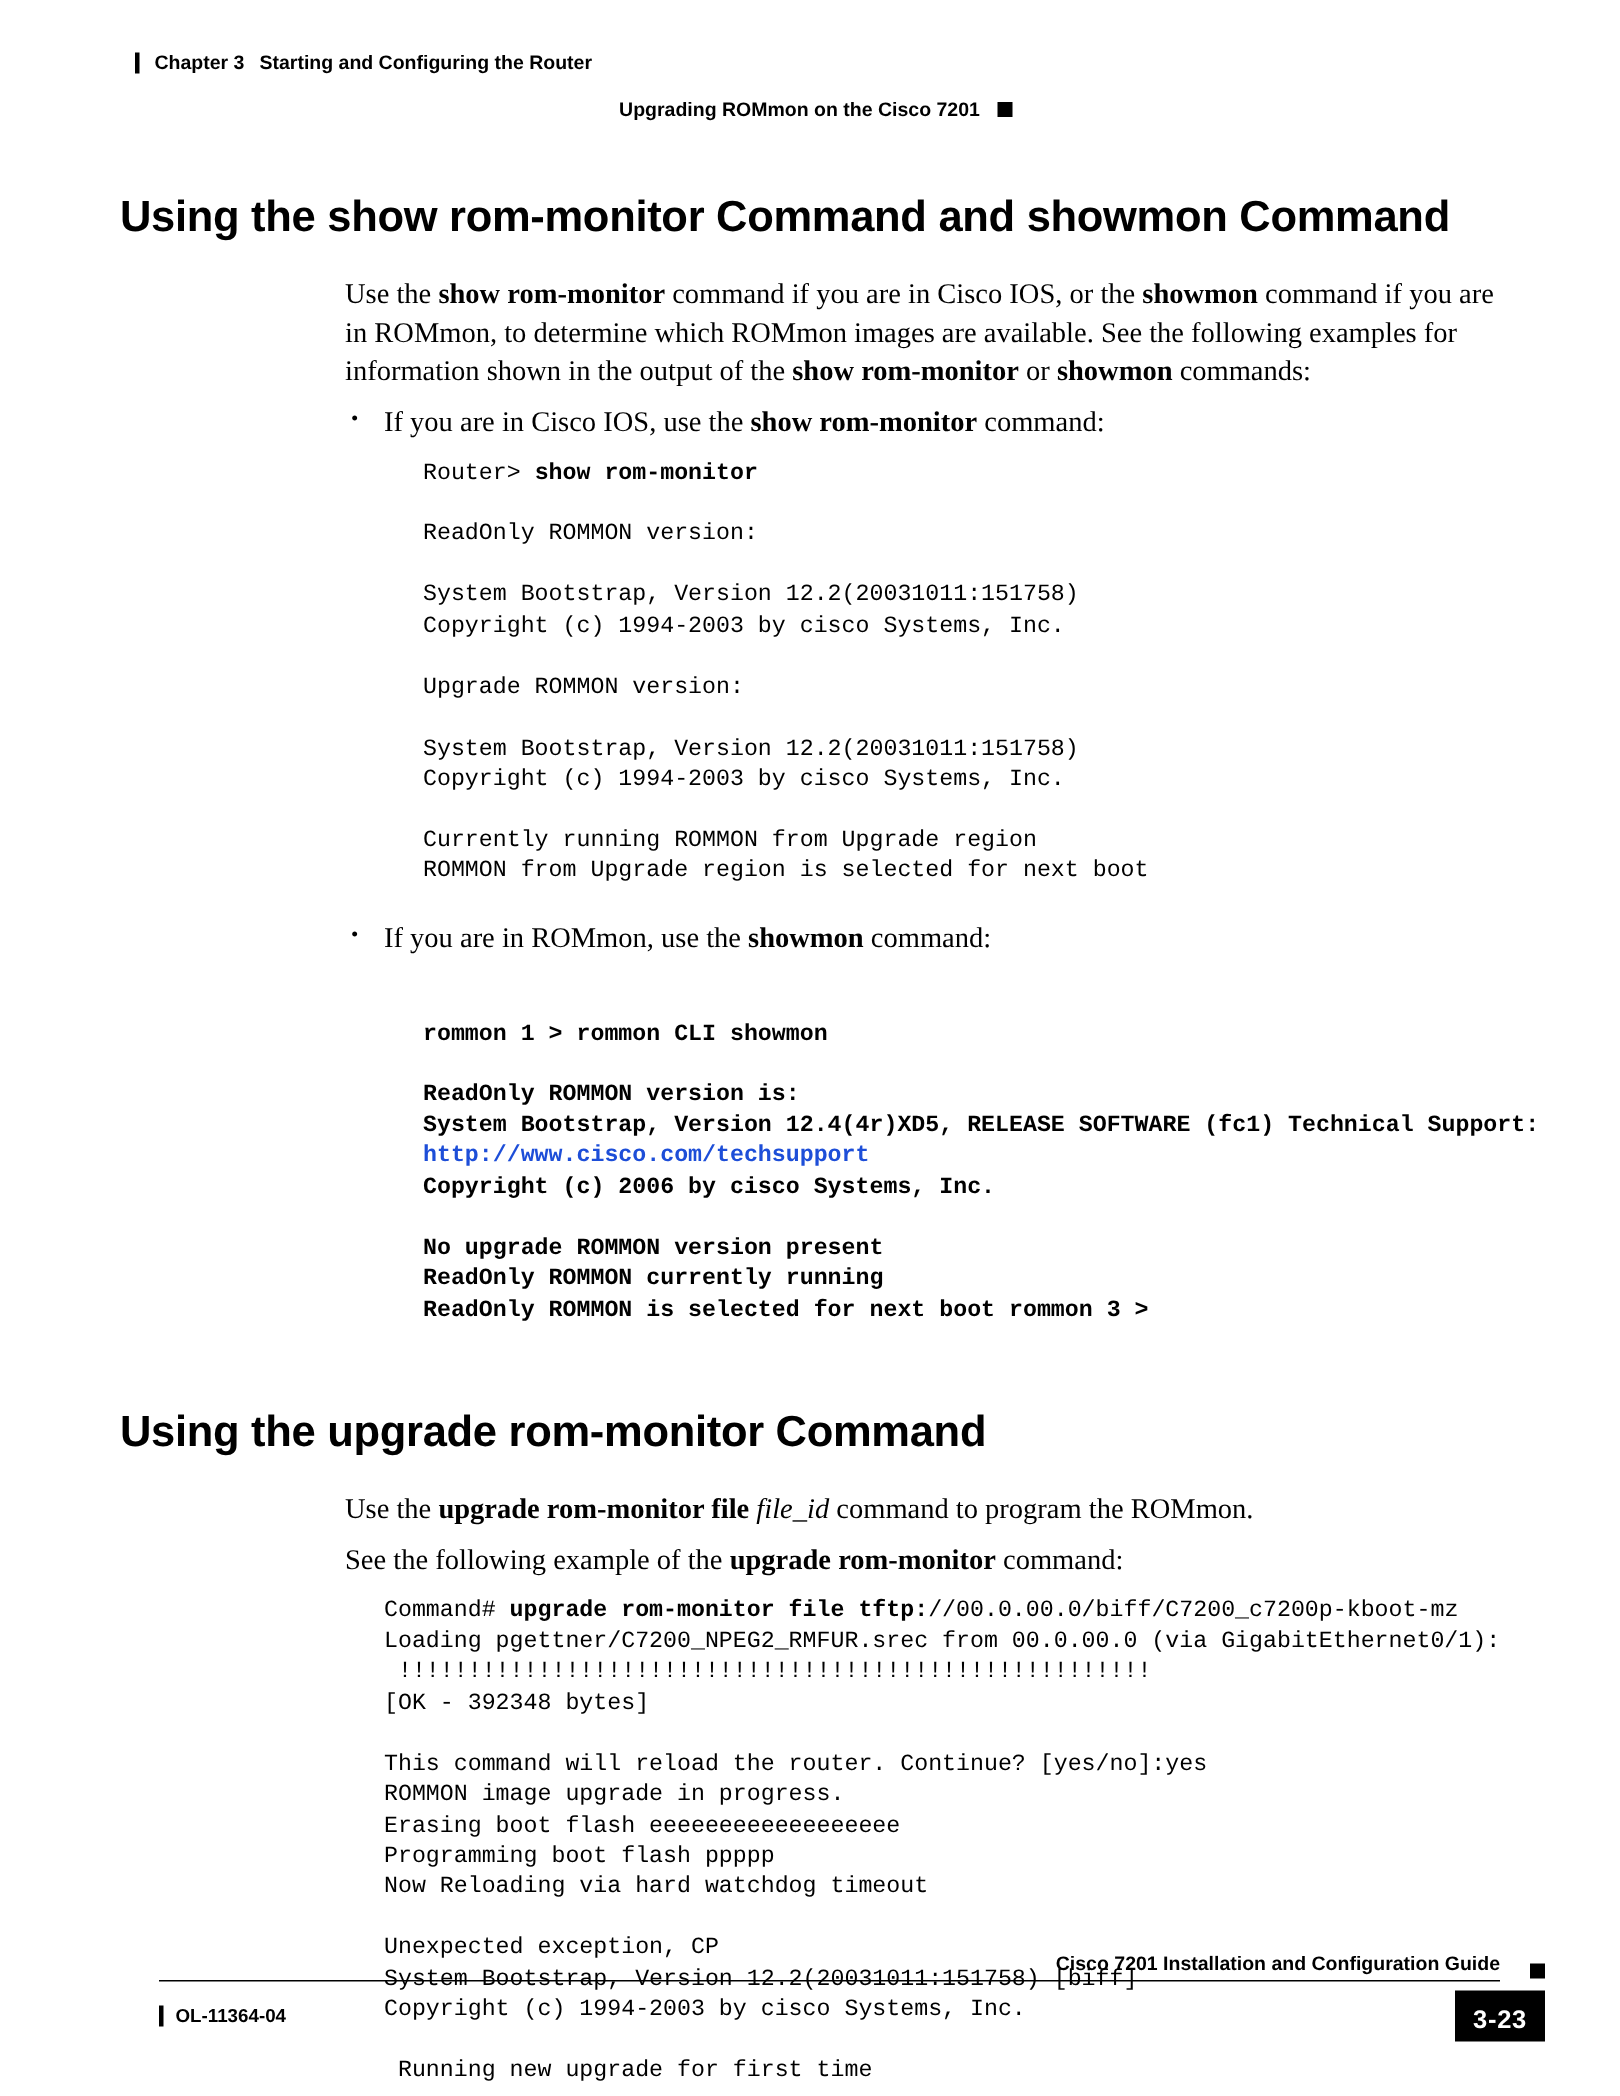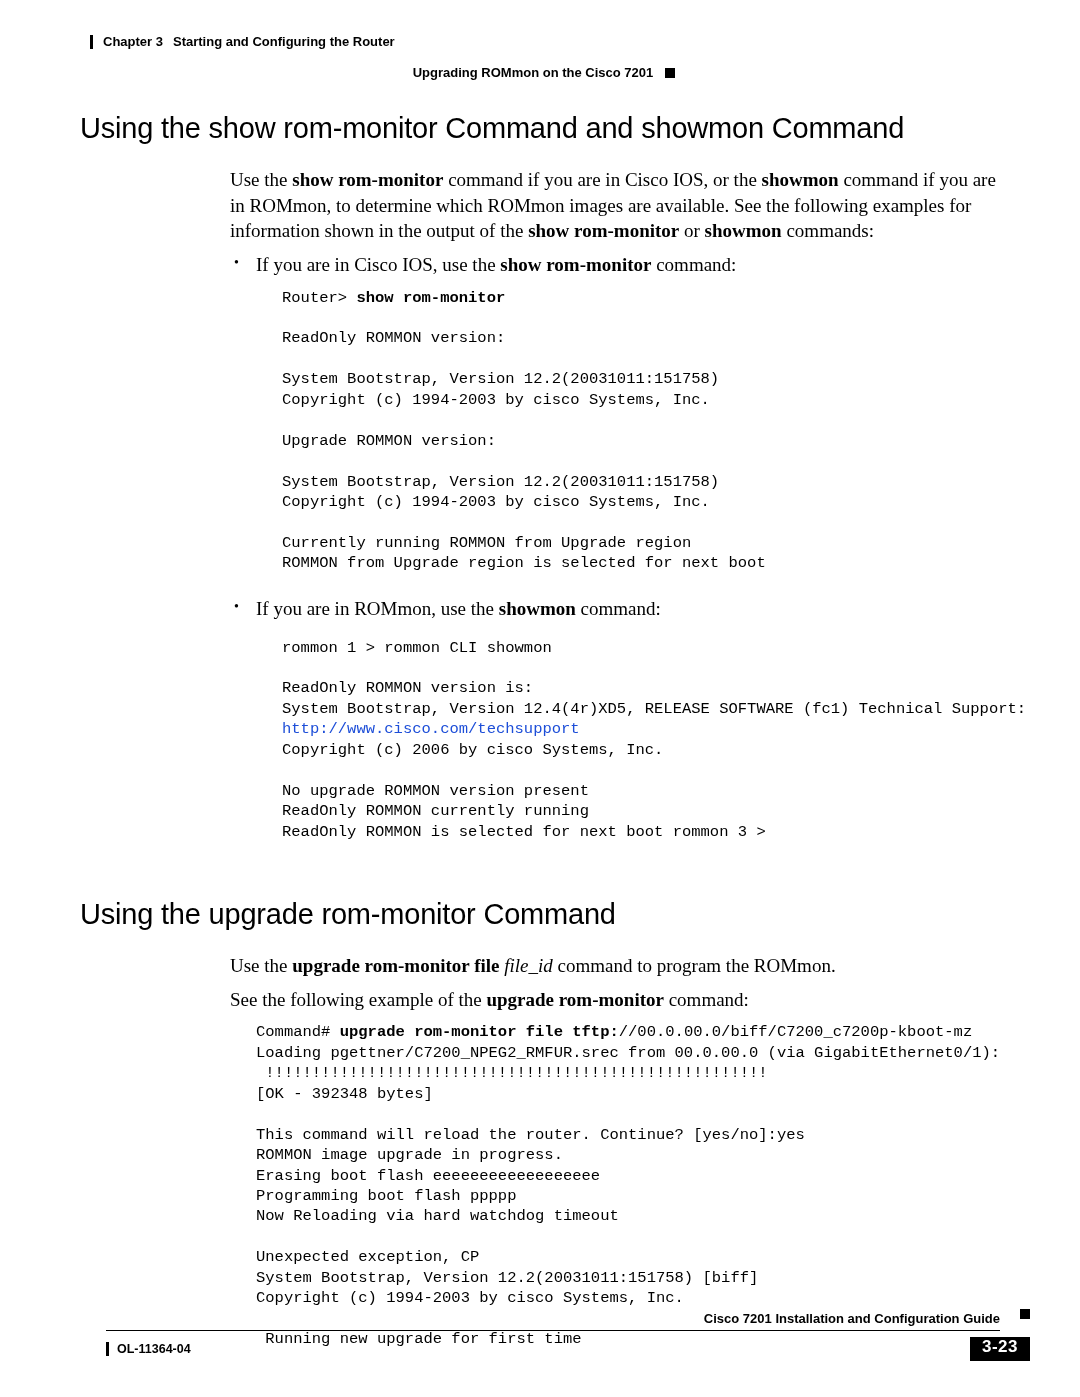--- a/index.html
+++ b/index.html
@@ -52,23 +52,23 @@
     display: flex;
     align-items: center;
     justify-content: center;
     gap: 12px;
   }
   .sq-sm { width: 10px; height: 10px; background: #000; display:inline-block; }
 
   
   h2.section-title {
     font-family: Arial, Helvetica, sans-serif;
-    font-weight: normal;
+    font-weight: bold;
     font-size: 29px;
-    margin: 32px 0 22px 0;
+    margin: 49px 0 22px 0;
     letter-spacing: -0.2px;
   }
   h2.section-title.second { margin-top: 56px; }
 
   
   .body-block {
     margin-left: 150px;
     font-size: 19px;
     line-height: 1.35;
   }
@@ -140,21 +140,21 @@
     align-items: center;
     gap: 8px;
     font-weight: bold;
   }
   .page-badge {
     background: #000;
     color: #fff;
     font-family: Arial, Helvetica, sans-serif;
     font-weight: bold;
     font-size: 17px;
-    padding: 0 12px 4px 12px;
+    padding: 10px 12px 4px 12px;
     letter-spacing: 0.5px;
   }
   .outer-sq {
     position: absolute;
     right: 50px;
     bottom: 78px;
     width: 10px;
     height: 10px;
     background: #000;
   }
@@ -198,21 +198,21 @@
 
 System Bootstrap, Version 12.2(20031011:151758)
 Copyright (c) 1994-2003 by cisco Systems, Inc.
 
 Currently running ROMMON from Upgrade region
 ROMMON from Upgrade region is selected for next boot</span></pre>
       </li>
 
       <li style="margin-top:22px;">
         <span>If you are in ROMmon, use the </span><span class="bold">showmon</span><span> command:</span>
-<pre class="code" style="margin-top:16px;"><span>rommon 1 &gt; rommon CLI showmon
+<pre class="code" style="margin-top:40px;font-weight:bold;"><span>rommon 1 &gt; rommon CLI showmon
 
 ReadOnly ROMMON version is:
 System Bootstrap, Version 12.4(4r)XD5, RELEASE SOFTWARE (fc1) Technical Support: </span>
 <span class="link">http://www.cisco.com/techsupport</span><span>
 Copyright (c) 2006 by cisco Systems, Inc.
 
 No upgrade ROMMON version present
 ReadOnly ROMMON currently running
 ReadOnly ROMMON is selected for next boot rommon 3 &gt;</span></pre>
       </li>

